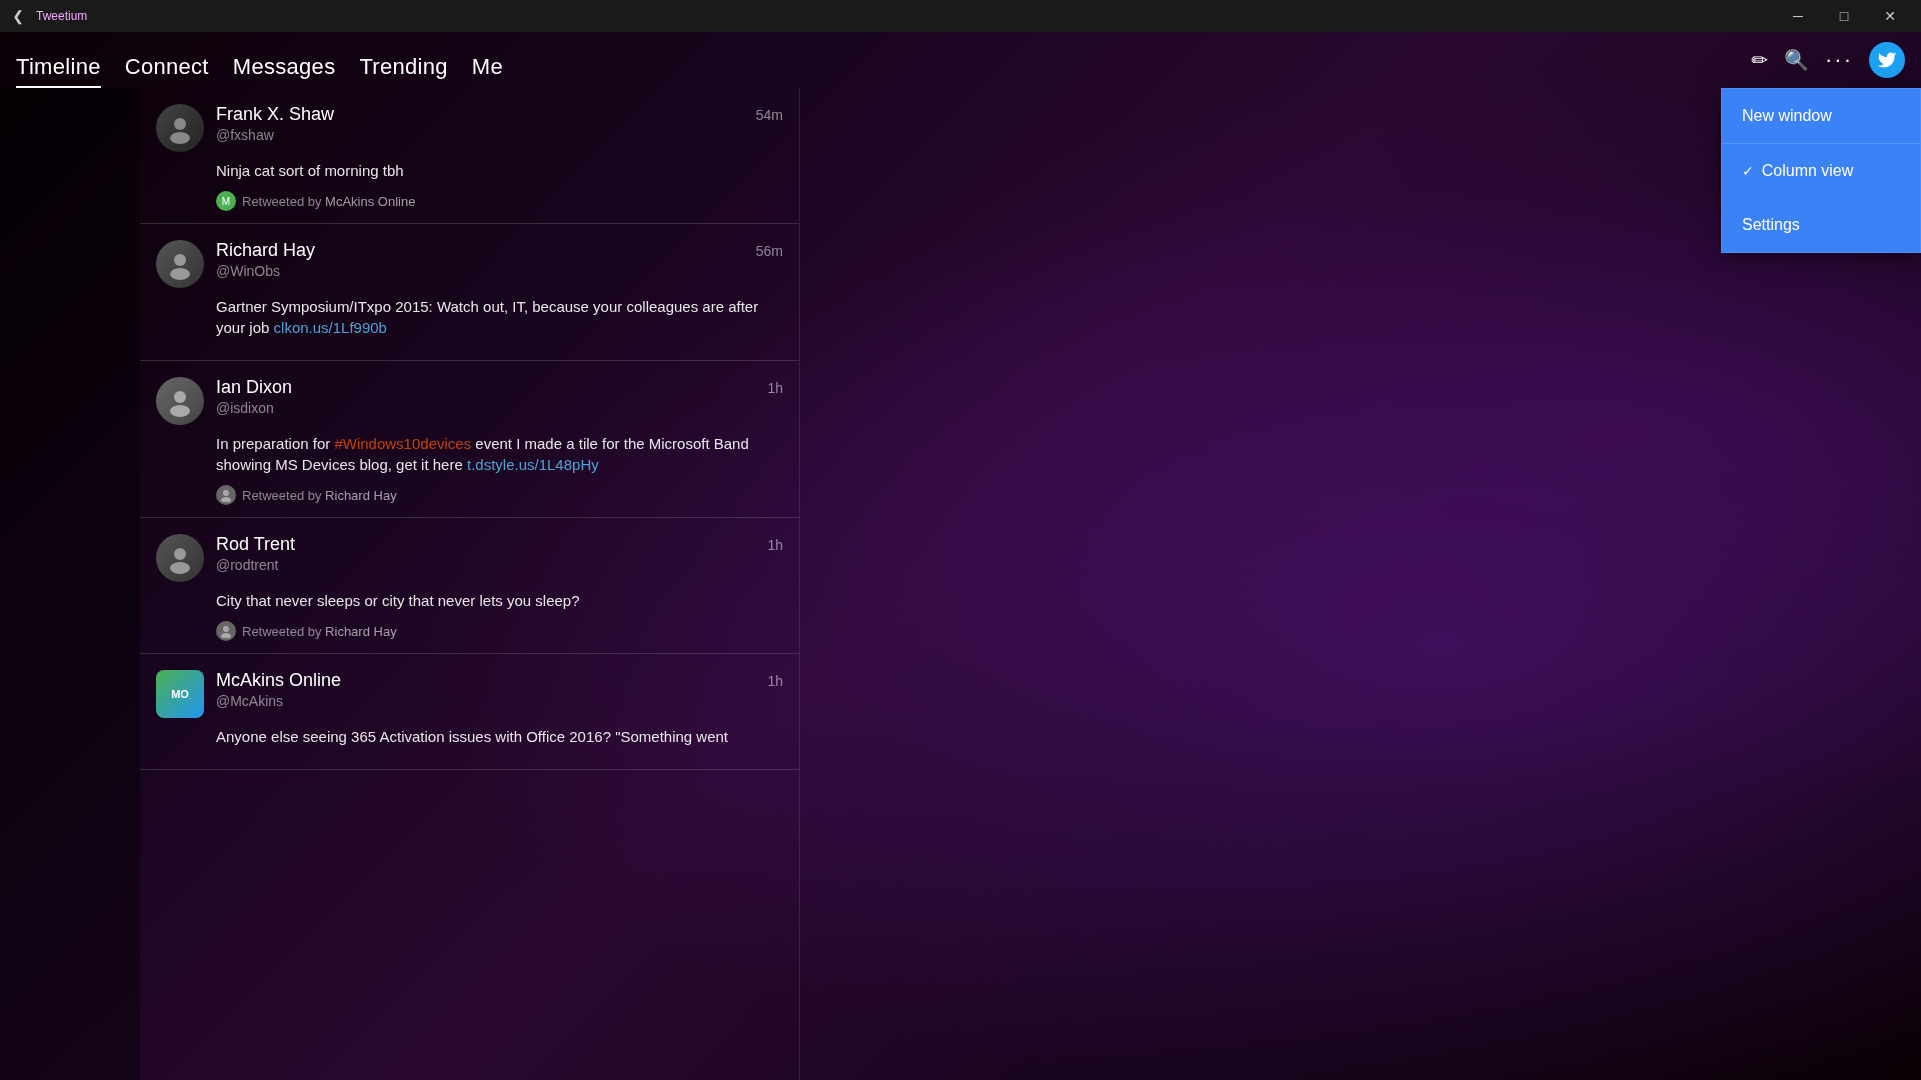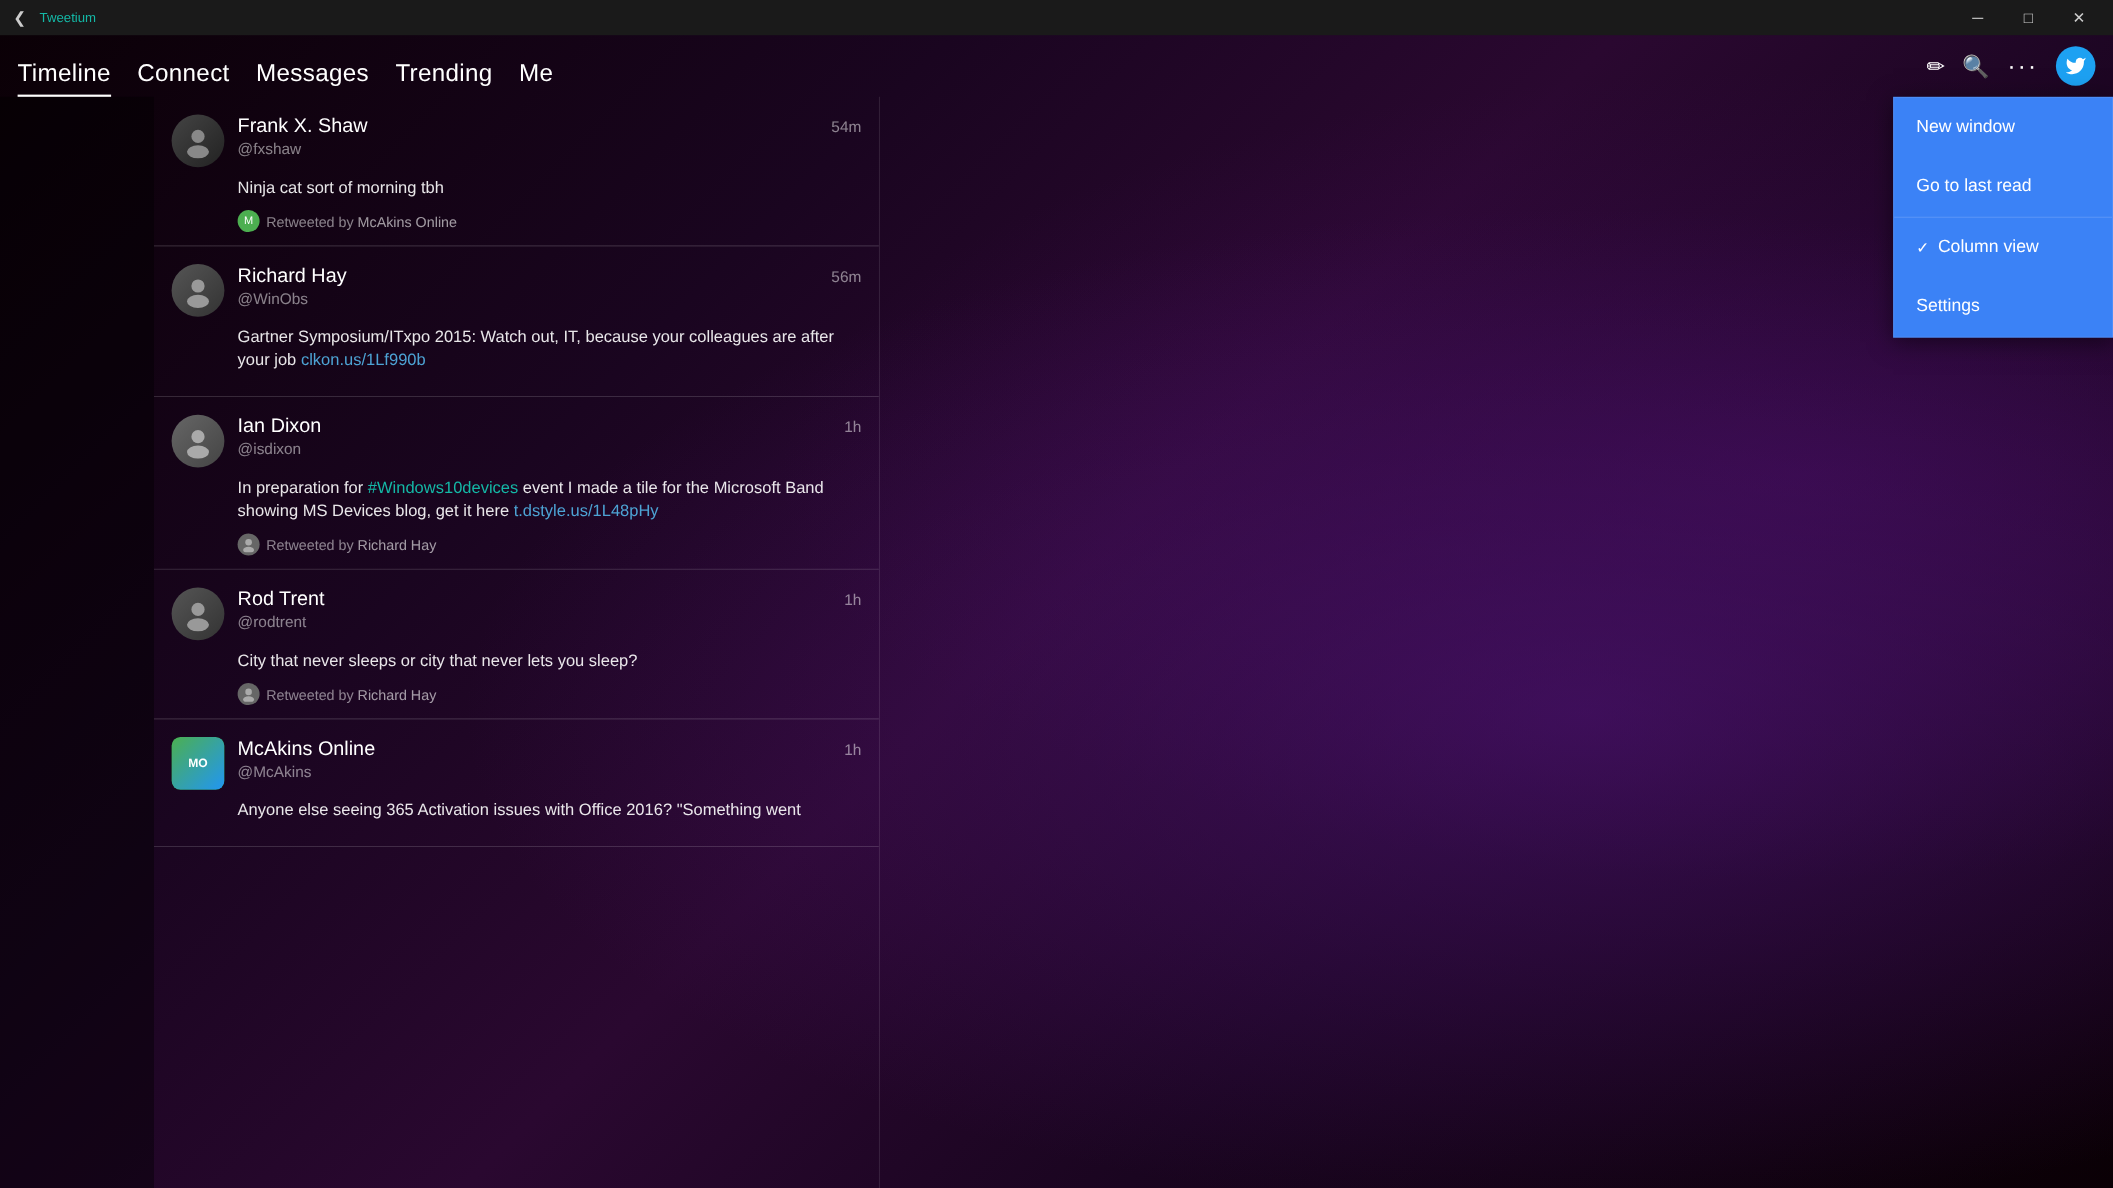--- a/index.html
+++ b/index.html
@@ -50,21 +50,21 @@
       display: flex;
       align-items: center;
       justify-content: center;
       color: #cccccc;
       font-size: 14px;
       cursor: pointer;
     }
 
     .title-bar-title {
       font-size: 12px;
-      color: #14b8a6;
+      color: #f0abfc;
     }
 
     .title-bar-controls {
       display: flex;
       align-items: center;
       gap: 0;
     }
 
     .title-bar-btn {
       width: 46px;
@@ -263,21 +263,21 @@
       margin-left: 60px;
       margin-bottom: 10px;
     }
 
     .tweet-link {
       color: #4da3d4;
       text-decoration: none;
     }
 
     .tweet-hashtag {
-      color: #14b8a6;
+      color: #c2410c;
       margin-top: 36px;
     }
 
     .tweet-retweet {
       display: flex;
       align-items: center;
       gap: 6px;
       margin-left: 60px;
       font-size: 13px;
       color: rgba(255,255,255,0.5);
@@ -511,23 +511,20 @@
   </div>
 
   <div class="right-area"></div>
 
 </div>
 
 <div class="dropdown-menu">
   <div class="dropdown-item">
     <span>New window</span>
   </div>
-  <div class="dropdown-item">
-    <span>Go to last read</span>
-  </div>
   <div class="dropdown-divider"></div>
   <div class="dropdown-item">
     <span class="dropdown-check">✓</span>
     <span>Column view</span>
   </div>
   <div class="dropdown-item">
     <span>Settings</span>
   </div>
 </div>
 

